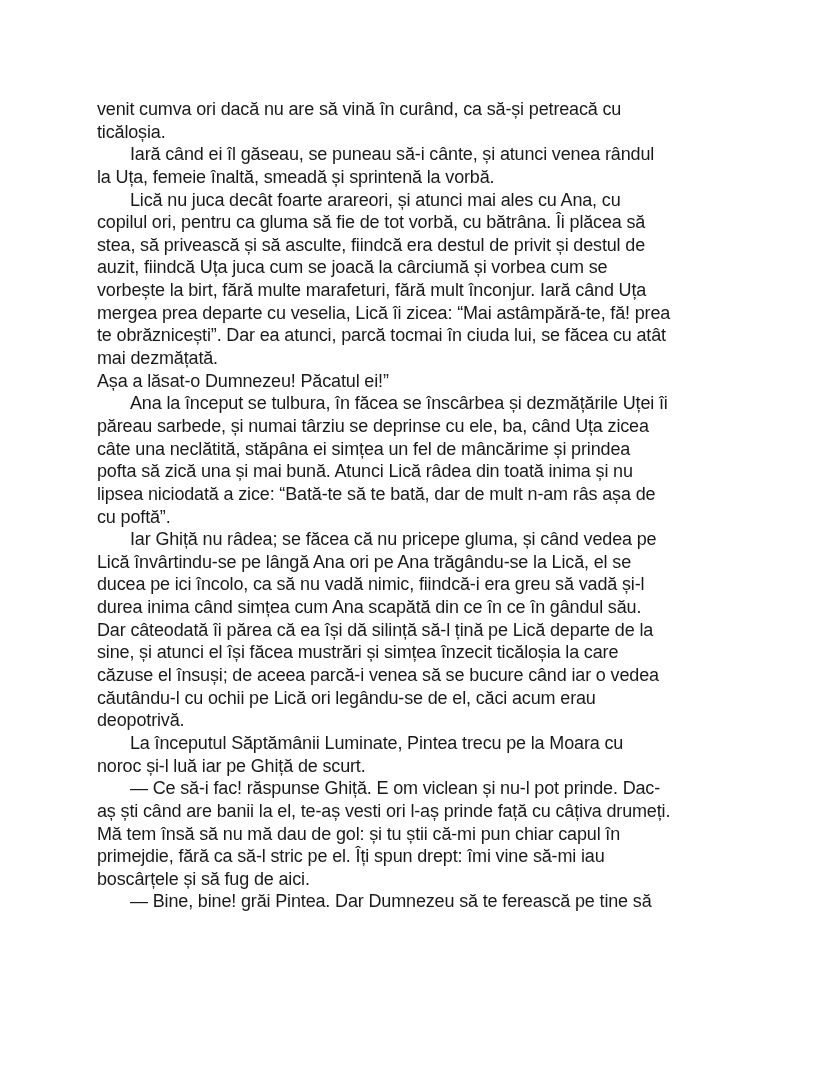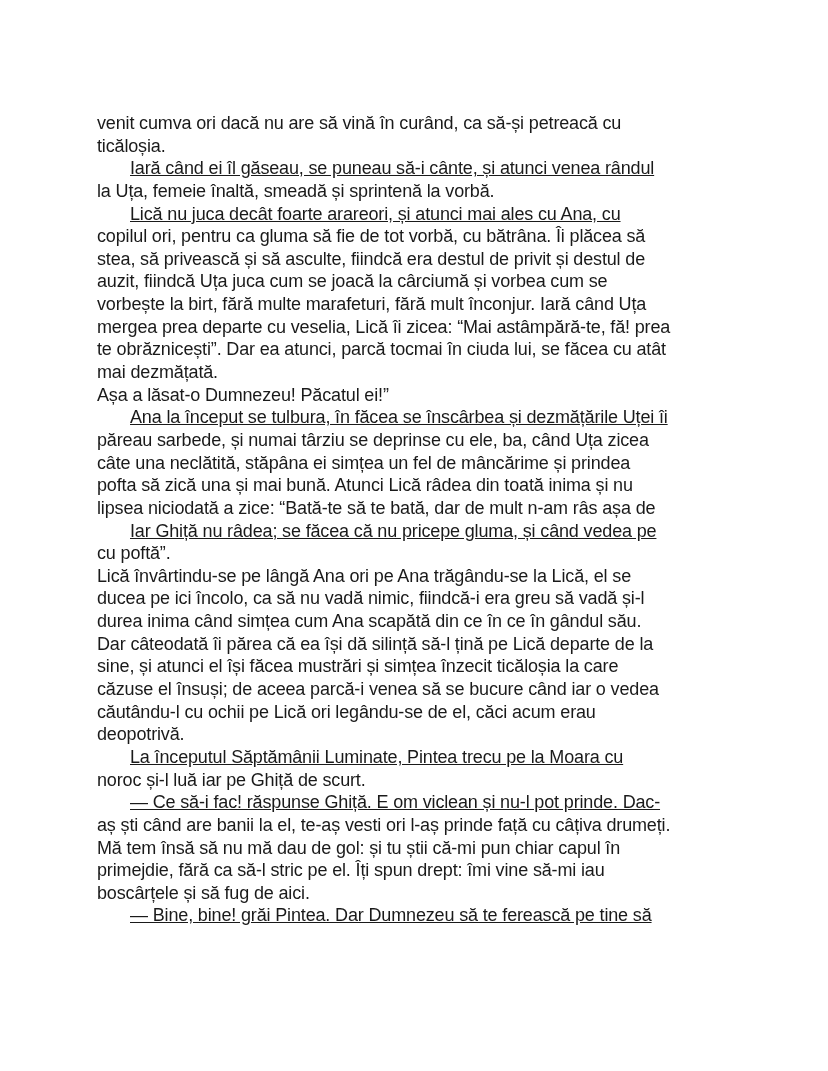--- a/index.html
+++ b/index.html
@@ -9,36 +9,35 @@
     }
     body {
       width: 828px;
       height: 1071px;
       position: relative;
       overflow: hidden;
     }
     .page {
       position: absolute;
       left: 97px;
-      top: 112px;
+      top: 98px;
       width: 640px;
       font-family: "Liberation Sans", sans-serif;
       font-size: 18px;
       line-height: 22.65px;
       color: #1a1a1a;
       letter-spacing: -0.15px;
     }
     .line {
       display: block;
       white-space: nowrap;
       height: 22.65px;
     }
     .line.indent {
       padding-left: 33px;
-      text-decoration: underline;
     }
   </style>
 </head>
 <body>
 
 <div class="page">
   <span class="line">venit cumva ori dacă nu are să vină în curând, ca să-și petreacă cu</span>
   <span class="line">ticăloșia.</span>
   <span class="line indent">Iară când ei îl găseau, se puneau să-i cânte, și atunci venea rândul</span>
   <span class="line">la Uța, femeie înaltă, smeadă și sprintenă la vorbă.</span>
@@ -49,22 +48,22 @@
   <span class="line">vorbește la birt, fără multe marafeturi, fără mult înconjur. Iară când Uța</span>
   <span class="line">mergea prea departe cu veselia, Lică îi zicea: “Mai astâmpără-te, fă! prea</span>
   <span class="line">te obrăznicești”. Dar ea atunci, parcă tocmai în ciuda lui, se făcea cu atât</span>
   <span class="line">mai dezmățată.</span>
   <span class="line">Așa a lăsat-o Dumnezeu! Păcatul ei!”</span>
   <span class="line indent">Ana la început se tulbura, în făcea se înscârbea și dezmățările Uței îi</span>
   <span class="line">păreau sarbede, și numai târziu se deprinse cu ele, ba, când Uța zicea</span>
   <span class="line">câte una neclătită, stăpâna ei simțea un fel de mâncărime și prindea</span>
   <span class="line">pofta să zică una și mai bună. Atunci Lică râdea din toată inima și nu</span>
   <span class="line">lipsea niciodată a zice: “Bată-te să te bată, dar de mult n-am râs așa de</span>
+  <span class="line">cu poftă”.</span>
   <span class="line indent">Iar Ghiță nu râdea; se făcea că nu pricepe gluma, și când vedea pe</span>
-  <span class="line">cu poftă”.</span>
   <span class="line">Lică învârtindu-se pe lângă Ana ori pe Ana trăgându-se la Lică, el se</span>
   <span class="line">ducea pe ici încolo, ca să nu vadă nimic, fiindcă-i era greu să vadă și-l</span>
   <span class="line">durea inima când simțea cum Ana scapătă din ce în ce în gândul său.</span>
   <span class="line">Dar câteodată îi părea că ea își dă silință să-l țină pe Lică departe de la</span>
   <span class="line">sine, și atunci el își făcea mustrări și simțea înzecit ticăloșia la care</span>
   <span class="line">căzuse el însuși; de aceea parcă-i venea să se bucure când iar o vedea</span>
   <span class="line">căutându-l cu ochii pe Lică ori legându-se de el, căci acum erau</span>
   <span class="line">deopotrivă.</span>
   <span class="line indent">La începutul Săptămânii Luminate, Pintea trecu pe la Moara cu</span>
   <span class="line">noroc și-l luă iar pe Ghiță de scurt.</span>

